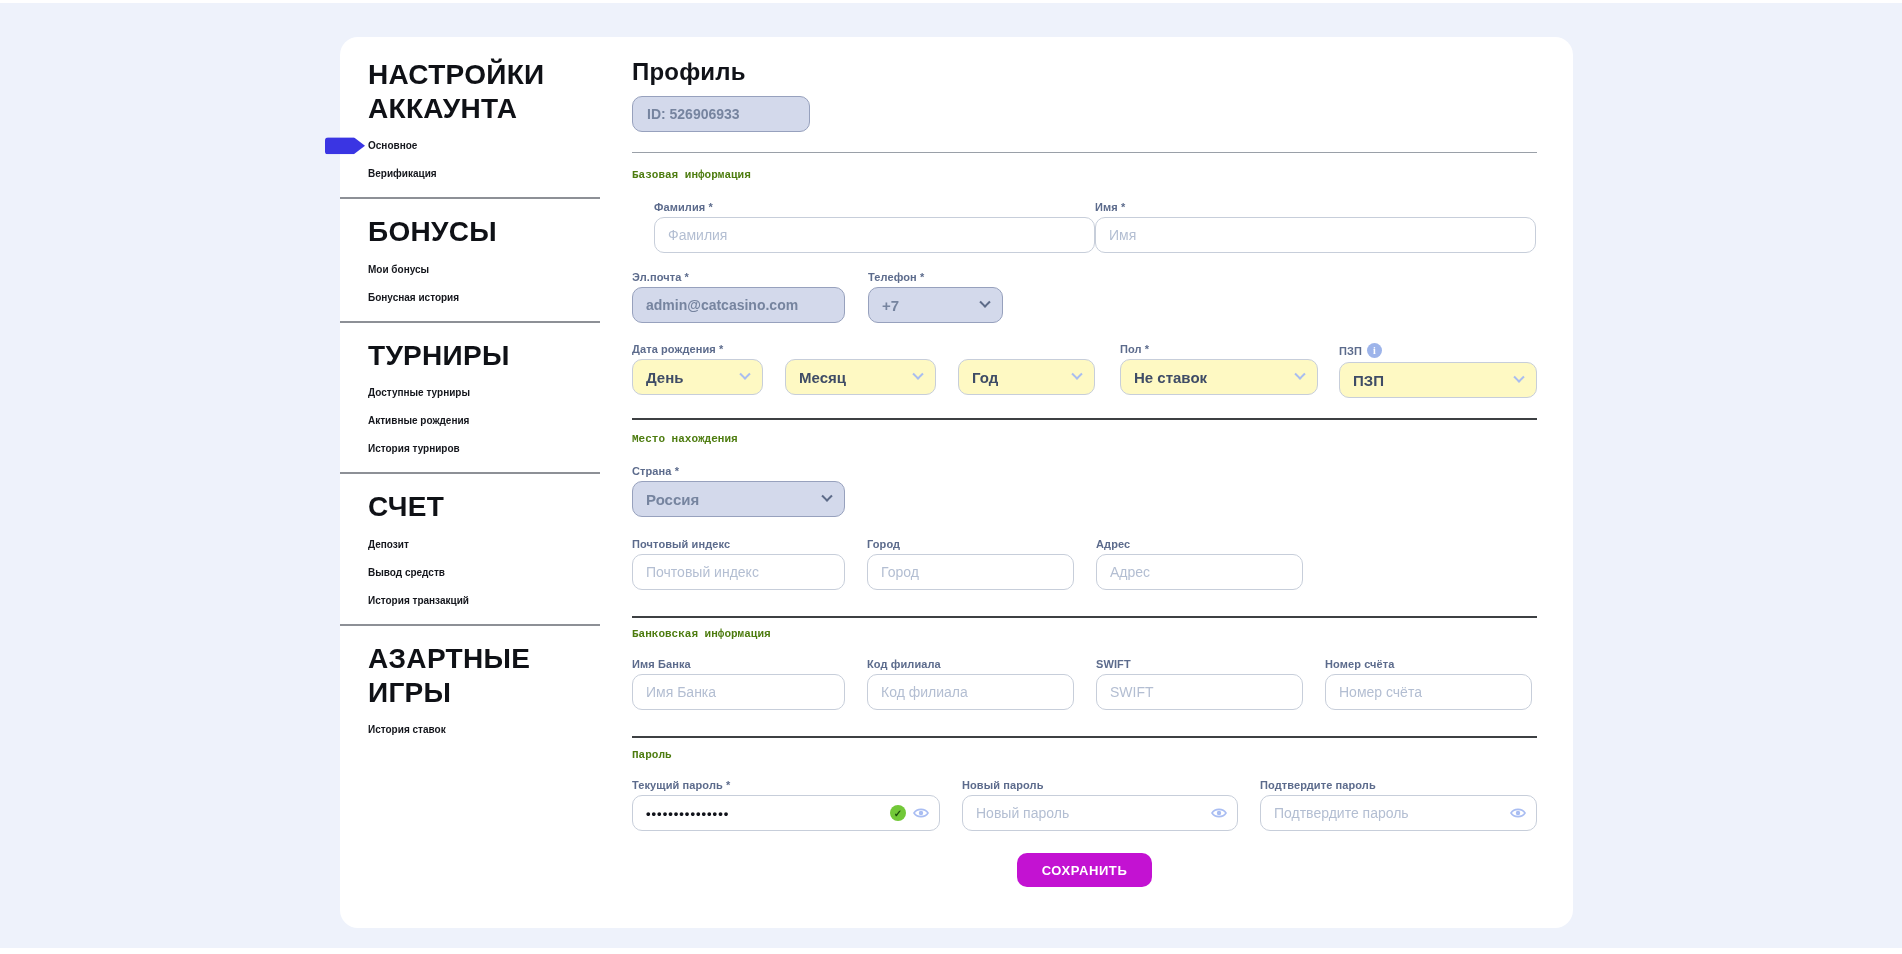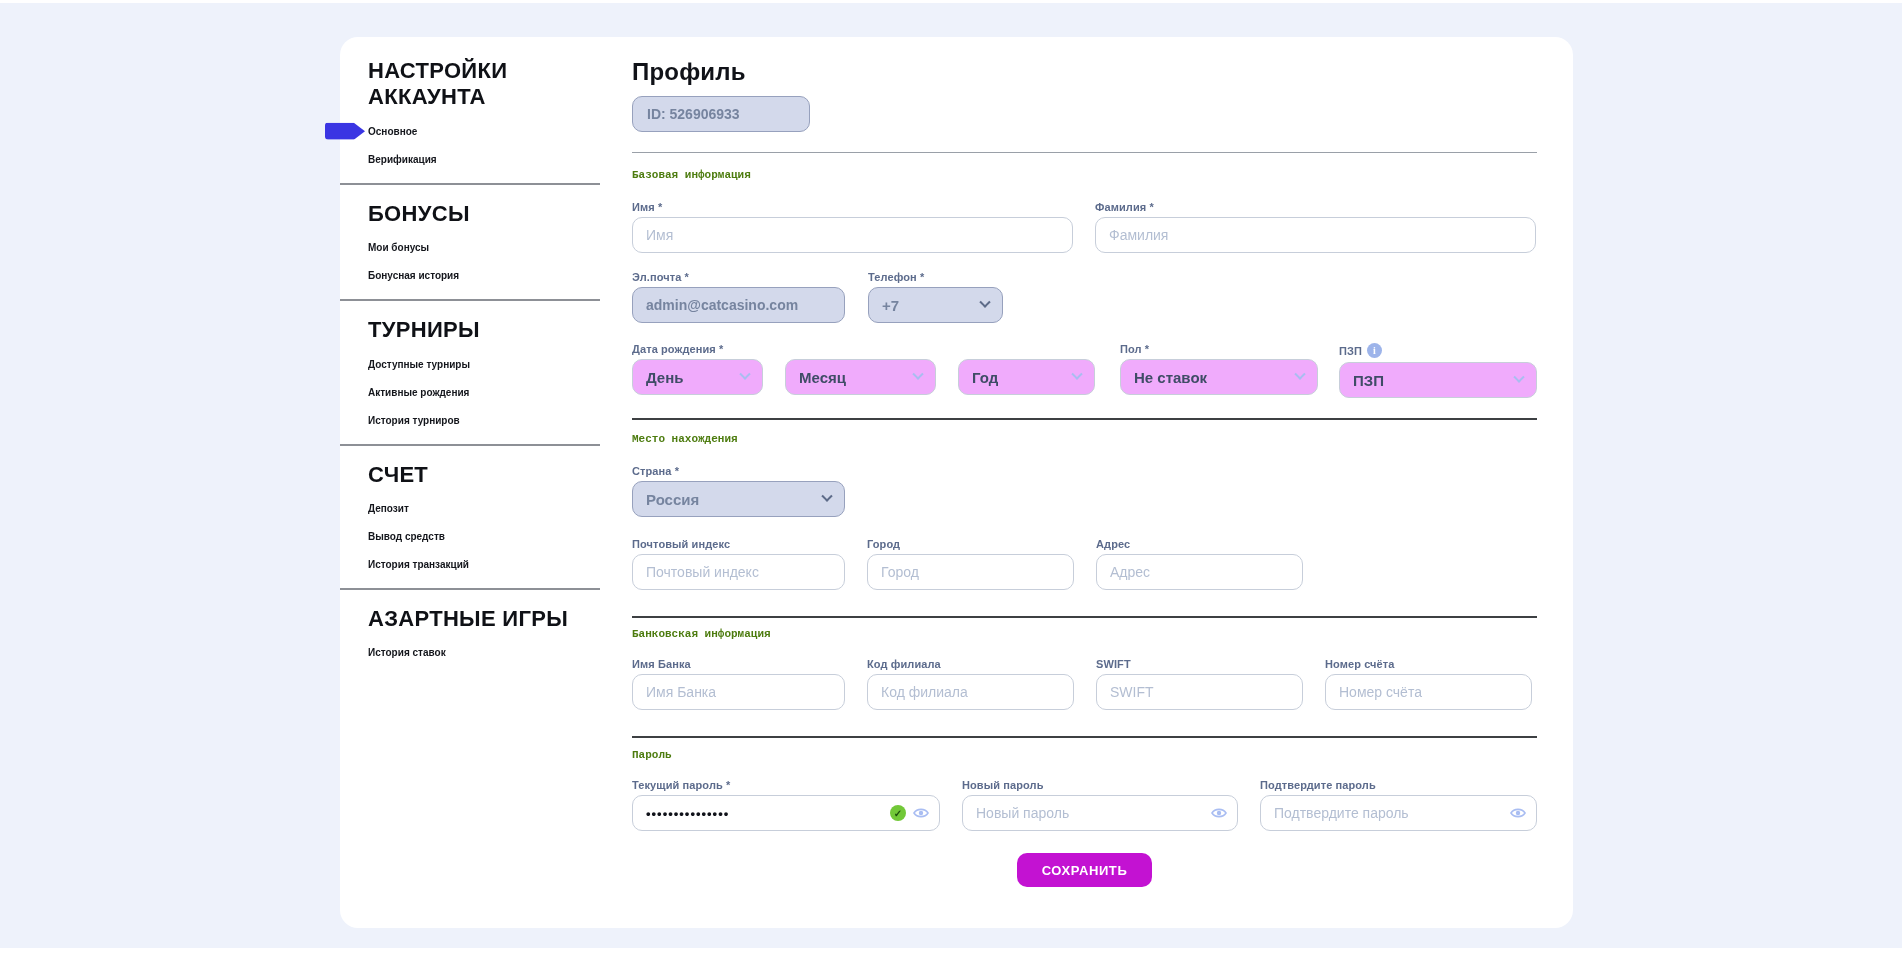--- a/index.html
+++ b/index.html
@@ -2,42 +2,42 @@
 <html><head>
 <meta charset="utf-8">
 <style>
   * { margin:0; padding:0; box-sizing:border-box; }
   html,body { width:1902px; height:954px; background:#ffffff; font-family:"Liberation Sans", sans-serif; overflow:hidden; }
   .bg { position:absolute; left:0; right:0; top:3px; bottom:6px; background:#eef2fb; }
   .card { position:absolute; left:340px; top:37px; width:1233px; height:891px; background:#ffffff; border-radius:18px; display:flex; }
 
   
   .sidebar { width:260px; padding:21px 0 0 28px; flex:none; }
-  .side-title { font-size:22px; line-height:1.2; font-weight:800; color:#0f1116; letter-spacing:.3px; text-transform:uppercase; margin-bottom:15px; }
+  .side-title { font-size:28px; line-height:1.2; font-weight:800; color:#0f1116; letter-spacing:.3px; text-transform:uppercase; margin-bottom:15px; }
   .side-item { position:relative; font-size:10px; font-weight:700; color:#14161c; margin-bottom:17px; cursor:pointer; }
   .side-item .arrow { position:absolute; left:-43px; top:50%; transform:translateY(-50%); width:40px; height:17px; background:#3a35e3; clip-path:polygon(0 0,72% 0,100% 50%,72% 100%,0 100%); border-radius:3px; }
   .side-divider { height:2px; background:#8d9096; margin:0 0 16px -28px; width:260px; }
   .side-sec { padding-bottom:1px; }
 
   
   .main { width:905px; margin-left:32px; padding-top:21px; }
   .page-title { font-size:24px; font-weight:800; color:#101218; letter-spacing:.2px; }
   .chip { margin-top:10px; width:178px; height:36px; background:#d3d9eb; border:1px solid #9fa9c6; border-radius:10px; padding:0 14px; font-size:14px; font-weight:600; color:#7e8cab; font-family:"Liberation Sans", sans-serif; }
   .divider-light { height:1px; background:#9aa0a8; margin-top:20px; }
   .divider-dark { height:2px; background:#3d4043; }
   .sec-title { font-size:11px; font-weight:700; color:#4d7c0f;font-family:Liberation Mono, monospace; }
 
   .row { display:flex; }
   .fg { display:flex; flex-direction:column; }
   .fg label { font-size:11px; font-weight:600; color:#5c6b8c; margin-bottom:4px; letter-spacing:.1px; display:flex; align-items:center; gap:5px; }
   .inp { height:36px; border:1.5px solid #c7ceda; border-radius:10px; background:#fff; padding:0 13px; font-size:14px; color:#2d3octet95; color:#343f55; font-family:"Liberation Sans", sans-serif; width:100%; }
   .inp::placeholder { color:#b3bed2; font-weight:500; }
   .inp.pwd { font-weight:800; letter-spacing:1px; font-size:13px; color:#10121a; padding-right:56px; }
 
-  .sel { height:36px; border:1.5px solid #c7ceda; border-radius:10px; background:#f0abfc; padding:0 13px; display:flex; align-items:center; justify-content:space-between; cursor:pointer; }
+  .sel { height:36px; border:1.5px solid #c7ceda; border-radius:10px; background:#fef9c3; padding:0 13px; display:flex; align-items:center; justify-content:space-between; cursor:pointer; }
   .sel .sel-txt { font-size:15px; font-weight:600; color:#3f4c66; }
   .chev { width:8px; height:8px; border-right:2px solid #a9bdf0; border-bottom:2px solid #a9bdf0; transform:rotate(45deg) translate(-2px,-2px); flex:none; }
   .disabled-field { background:#d3d9eb !important; border:1.5px solid #97a1bd !important; }
   .disabled-field .sel-txt, .disabled-field { color:#76849f !important; font-weight:600; }
   .disabled-field .chev { border-color:#5d6b89; }
 
   .w-half { width:441px; } .gap { margin-left:22px; }
   .w-email { width:213px; } .w-phone { width:135px; margin-left:23px;text-align:center; }
   .w-day { width:131px; } .w-month { width:151px; margin-left:22px; } .w-year { width:137px; margin-left:22px; }
   .w-col { width:207px; }
@@ -125,27 +125,27 @@
   <main class="main">
 
     <h1 class="page-title">Профиль</h1>
     <input class="chip disabled-field" type="text" disabled="" value="ID: 526906933" style="">
     <div class="divider-light"></div>
 
     
     <h3 class="sec-title mt16">Базовая информация</h3>
 
     <div class="row mt20">
+      <div class="fg w-half gap">
+        <label>Фамилия *</label>
+        <input class="inp" type="text" placeholder="Фамилия" style="">
+      </div>
       <div class="fg w-half">
         <label>Имя *</label>
         <input class="inp" type="text" placeholder="Имя" style="">
-      </div>
-      <div class="fg w-half gap">
-        <label>Фамилия *</label>
-        <input class="inp" type="text" placeholder="Фамилия" style="">
       </div>
     </div>
 
     <div class="row mt18">
       <div class="fg w-email">
         <label>Эл.почта *</label>
         <input class="inp disabled-field" type="text" disabled="" value="admin@catcasino.com" style="">
       </div>
       <div class="fg w-phone">
         <label>Телефон *</label>

